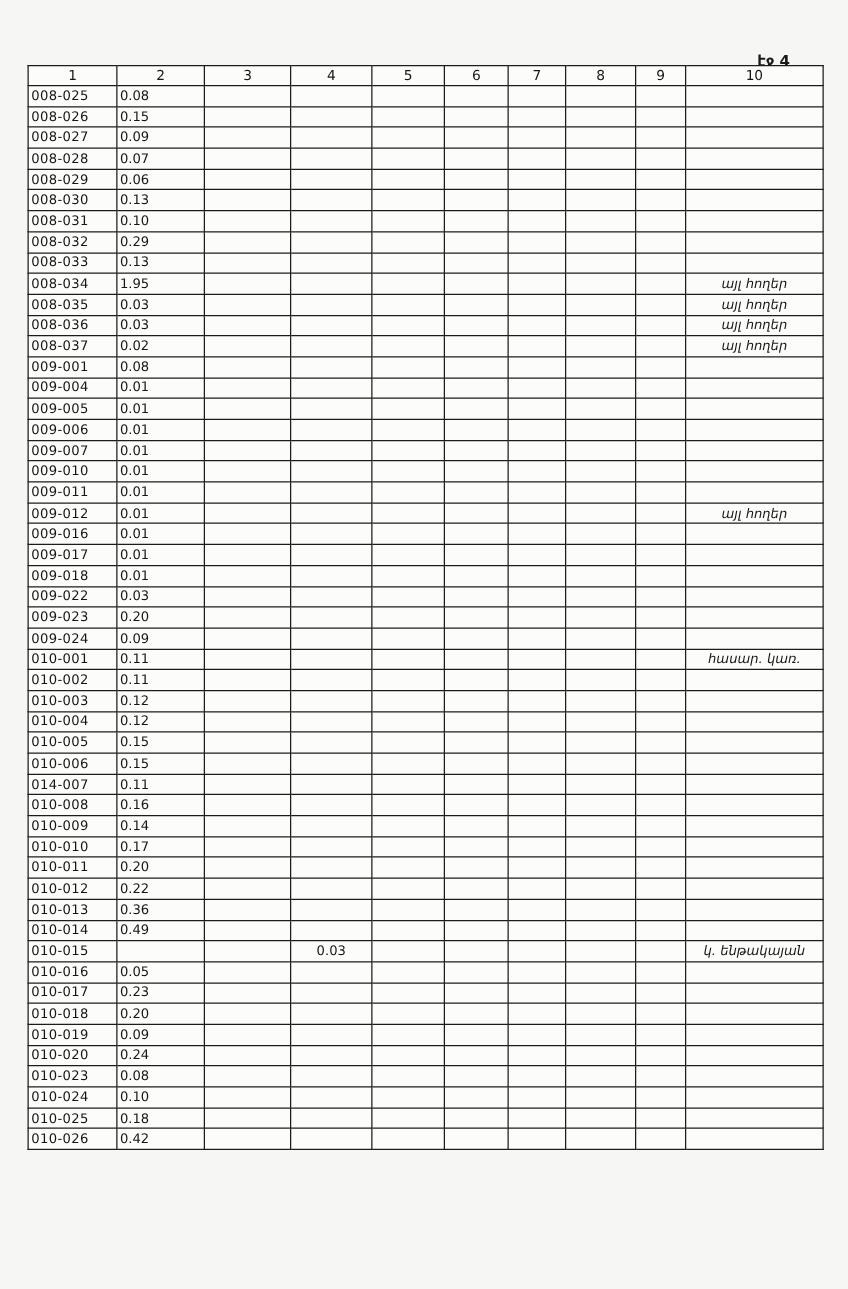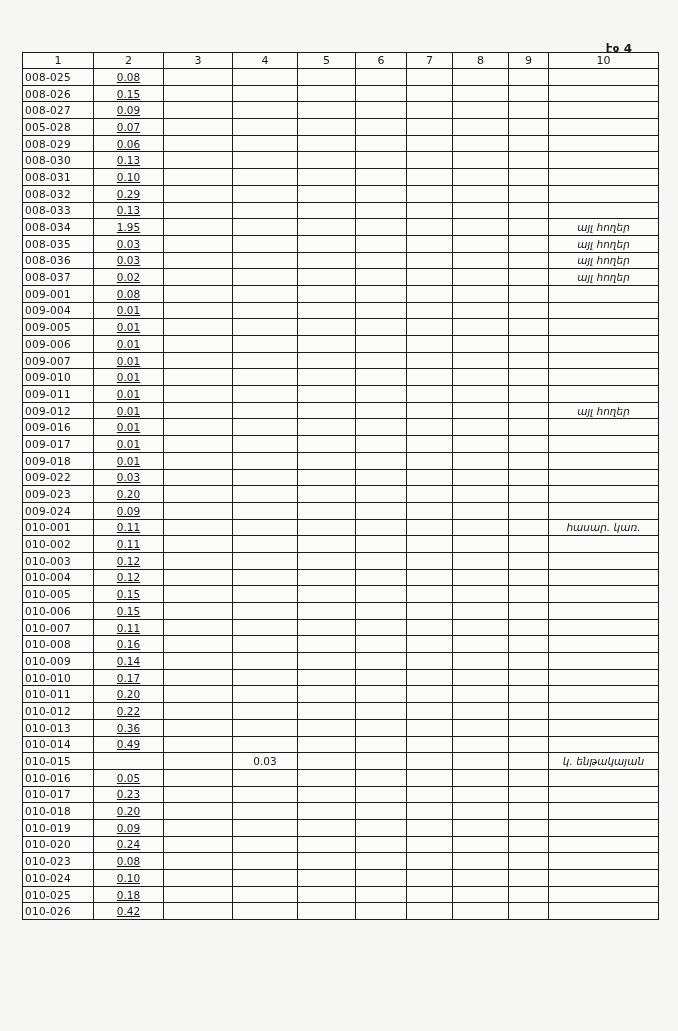--- a/index.html
+++ b/index.html
@@ -43,21 +43,21 @@
     white-space: nowrap;
     color: #161616;
   }
   table.scan-table th {
     font-weight: normal;
     font-size: 11px;
     text-align: center;
     height: 15px;
   }
   td.c1 { text-align: left; padding-left: 4px; letter-spacing: 0.3px; margin-top: 44px; }
-  td.c2 { text-align: center; text-decoration: underline; }
+  td.c2 { text-align: left; }
   td.c3, td.c5, td.c6, td.c7, td.c8, td.c9 { text-align: center; }
   td.c4 { text-align: center; }
   td.c10 { text-align: center; padding-left: 5px; font-style: italic; }
 </style>
 </head>
 <body>
 
 <div class="page-label">էջ 4</div>
 
 <table class="scan-table">
@@ -118,21 +118,21 @@
         <td class="c3"></td>
         <td class="c4"></td>
         <td class="c5"></td>
         <td class="c6"></td>
         <td class="c7"></td>
         <td class="c8"></td>
         <td class="c9"></td>
         <td class="c10"></td>
       </tr>
       <tr>
-        <td class="c1">005-028</td>
+        <td class="c1">008-028</td>
         <td class="c2">0.07</td>
         <td class="c3"></td>
         <td class="c4"></td>
         <td class="c5"></td>
         <td class="c6"></td>
         <td class="c7"></td>
         <td class="c8"></td>
         <td class="c9"></td>
         <td class="c10"></td>
       </tr>
@@ -478,21 +478,21 @@
         <td class="c3"></td>
         <td class="c4"></td>
         <td class="c5"></td>
         <td class="c6"></td>
         <td class="c7"></td>
         <td class="c8"></td>
         <td class="c9"></td>
         <td class="c10"></td>
       </tr>
       <tr>
-        <td class="c1">010-007</td>
+        <td class="c1">014-007</td>
         <td class="c2">0.11</td>
         <td class="c3"></td>
         <td class="c4"></td>
         <td class="c5"></td>
         <td class="c6"></td>
         <td class="c7"></td>
         <td class="c8"></td>
         <td class="c9"></td>
         <td class="c10"></td>
       </tr>

